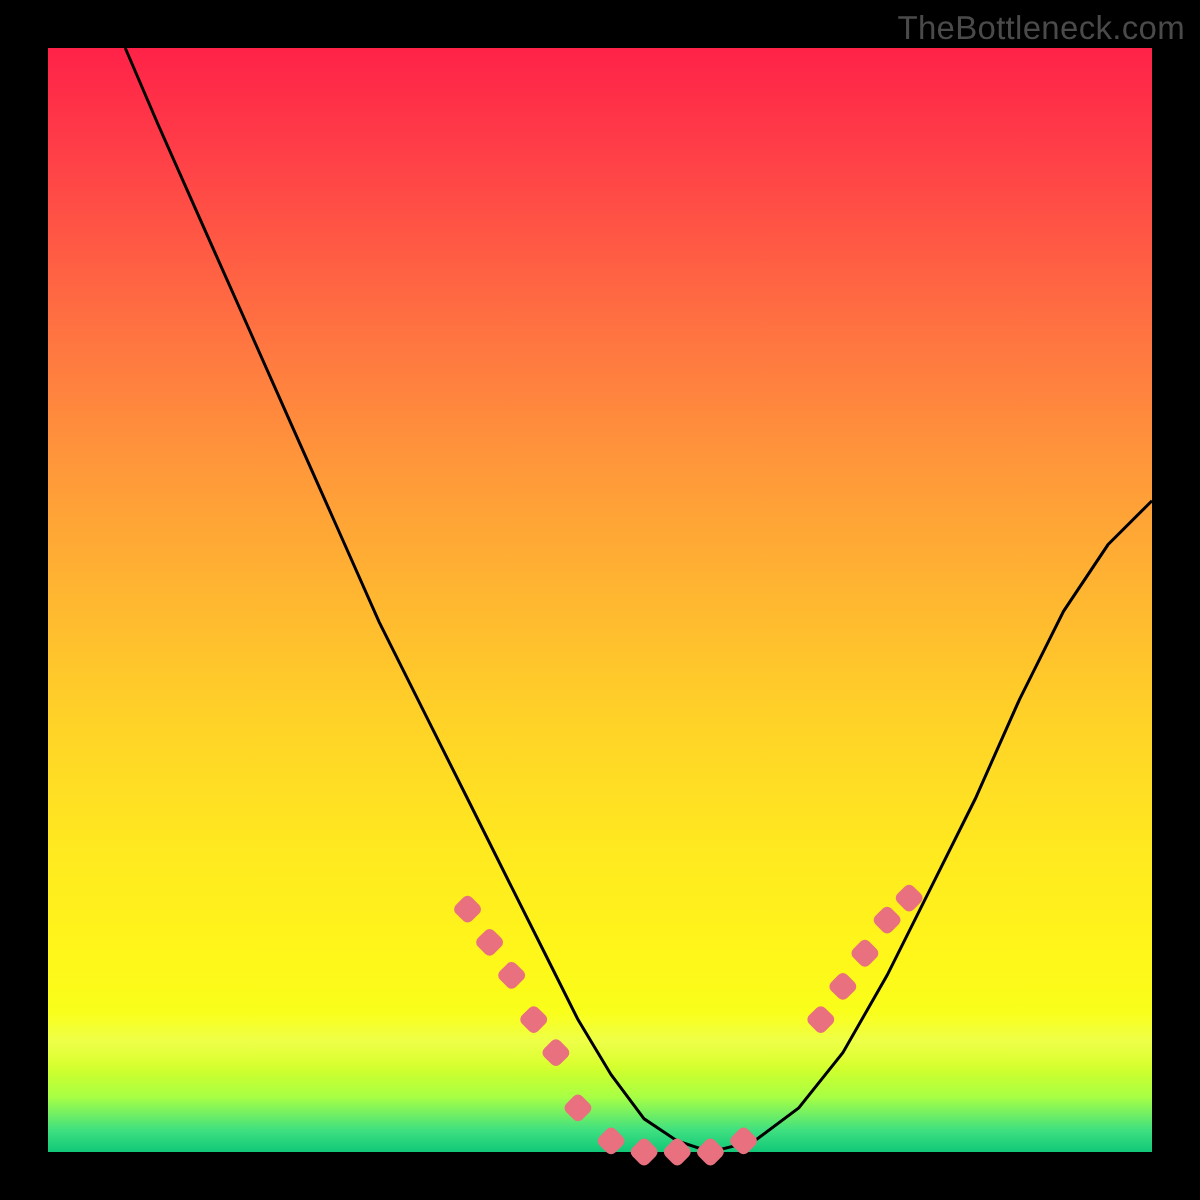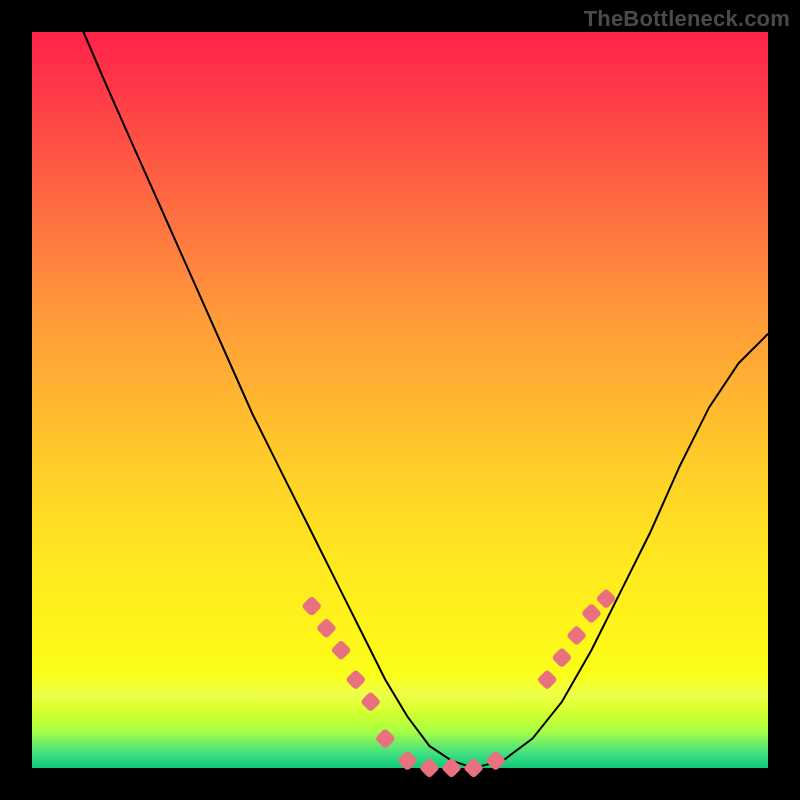--- a/index.html
+++ b/index.html
@@ -52,21 +52,21 @@
       rgba(255,255,210,0.22) 50%,
       rgba(255,255,200,0.0) 100%);
     pointer-events: none;
   }
   .watermark {
     position: absolute;
     top: 6px;
     right: 10px;
     color: #4a4a4a;
     font-size: 22px;
-    font-weight: 700;
+    font-weight: 400;
     letter-spacing: 0.2px;
     user-select: none;
   }
   svg.curve {
     position: absolute;
     left: 0;
     top: 0;
     width: 736px;
     height: 736px;
     overflow: visible;

